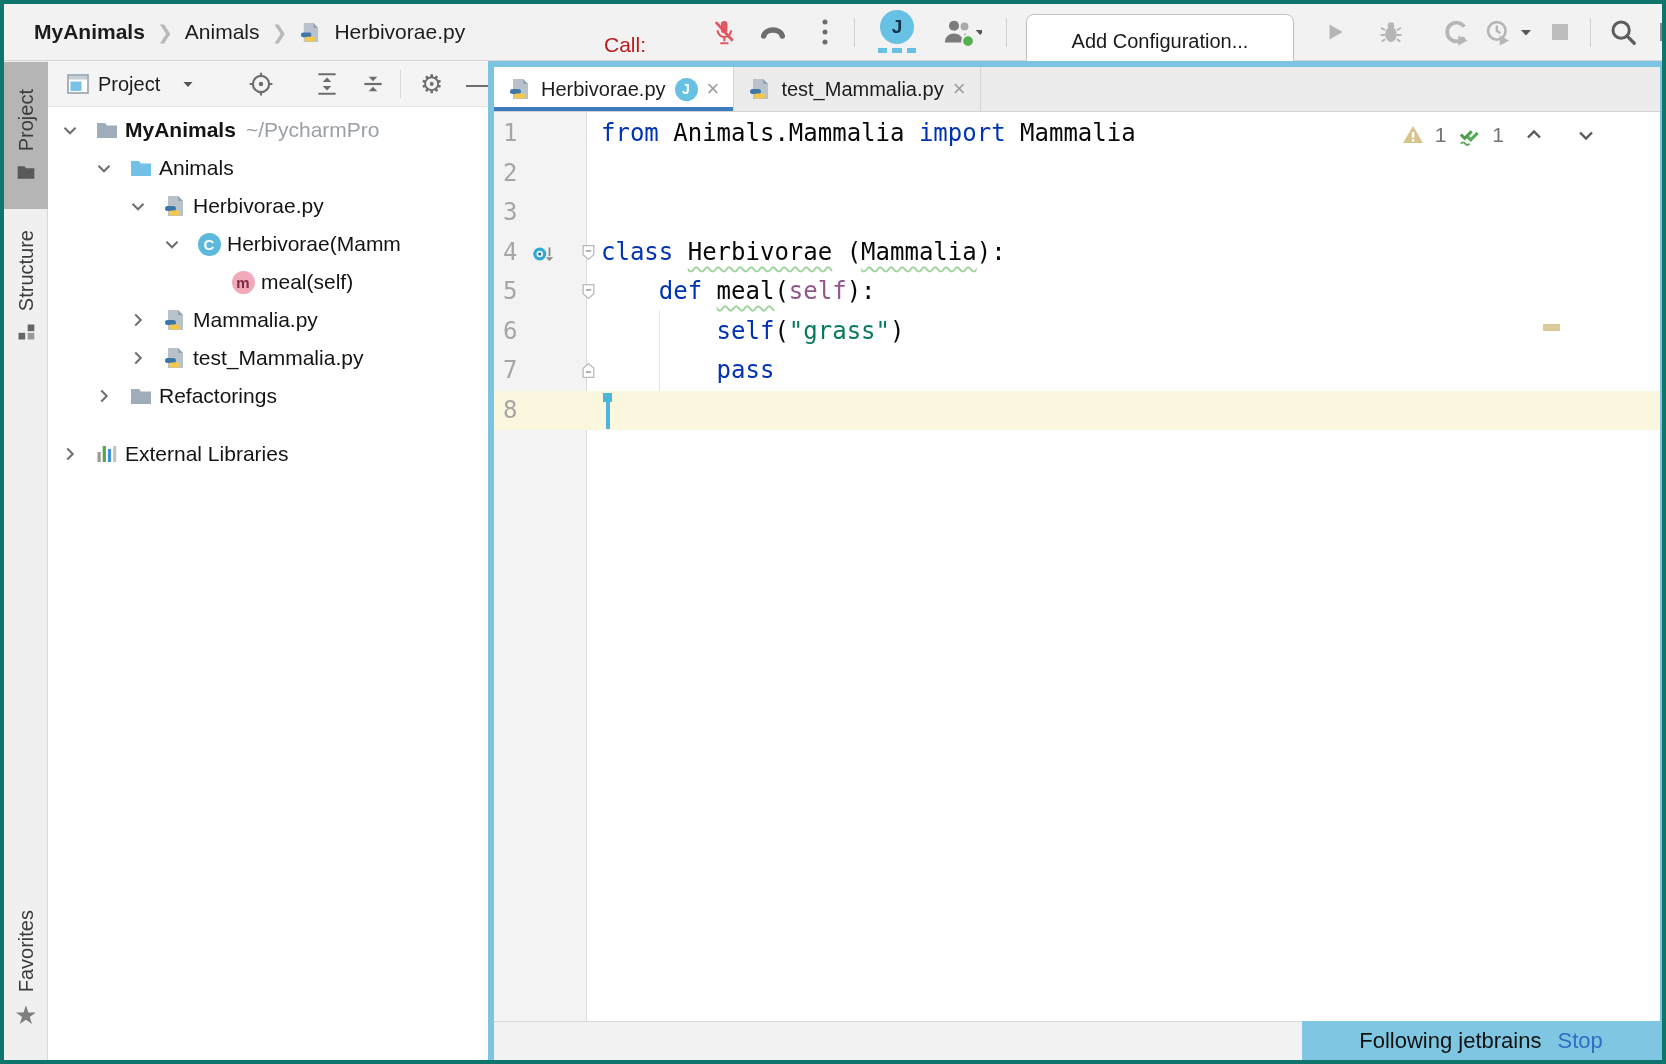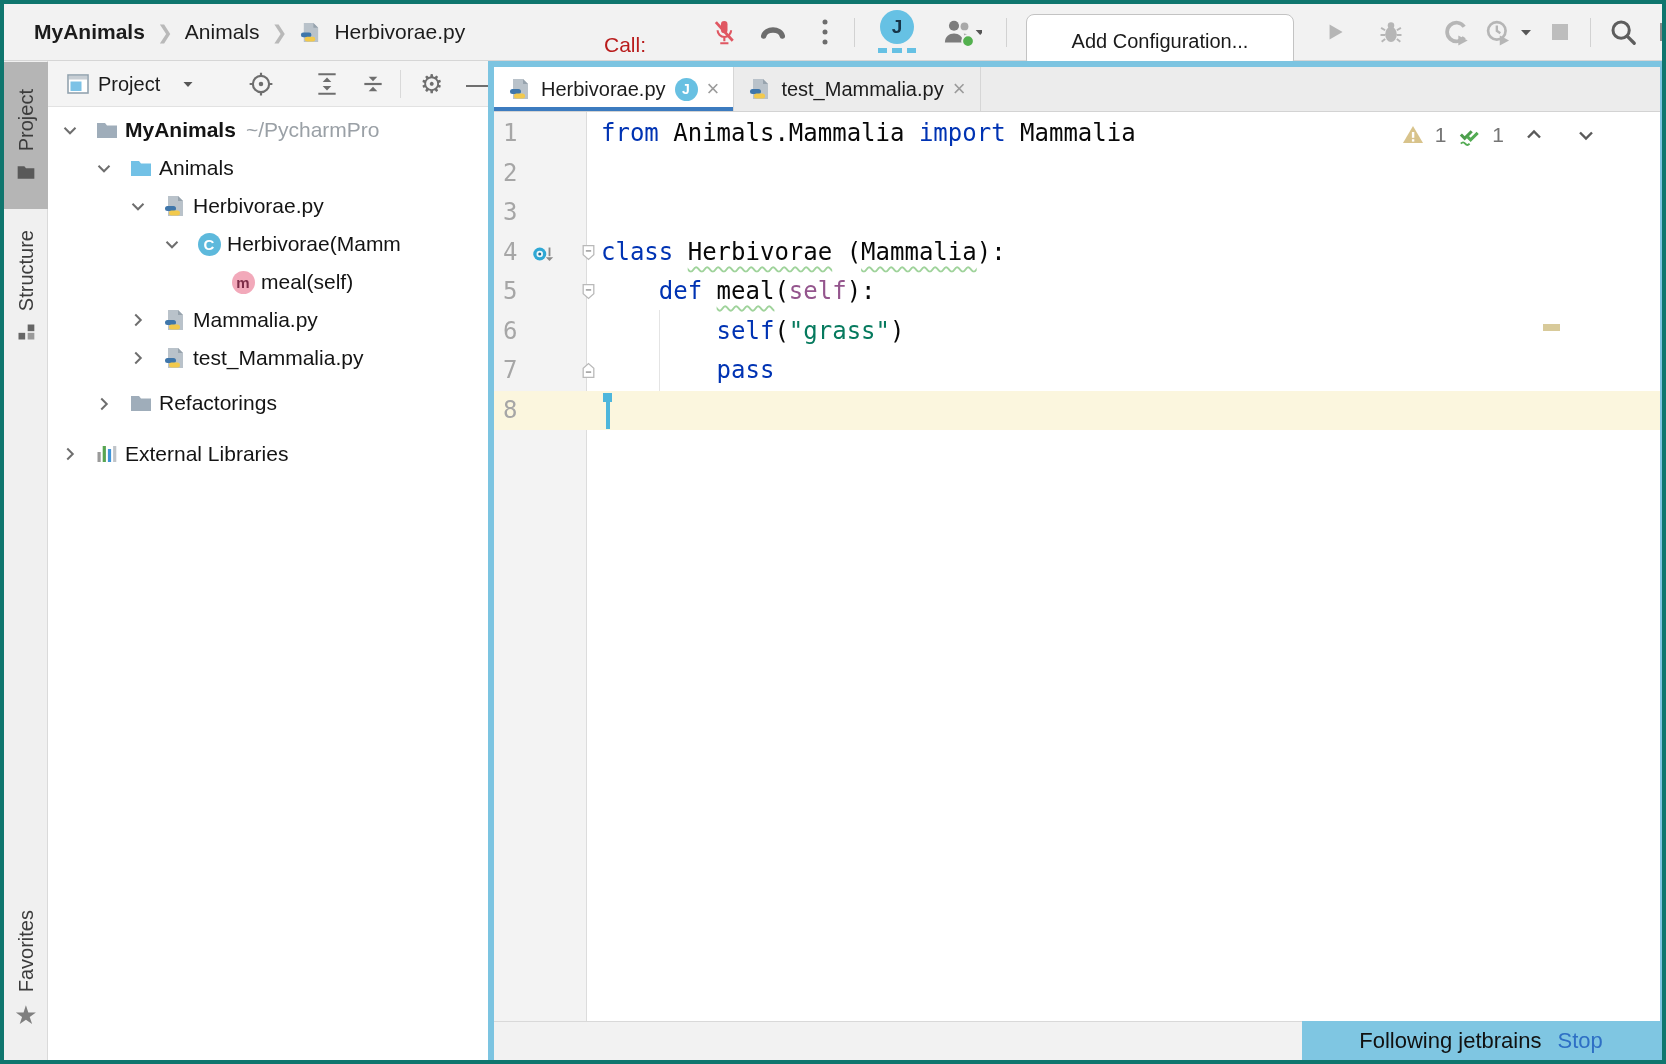--- a/index.html
+++ b/index.html
@@ -370,21 +370,21 @@
           <span class="tree-icon">
             <svg width="24" height="24" viewBox="0 0 24 24">
               <path d="M5 2h10l5 5v15H5z" fill="#b9c2ca"></path>
               <path d="M15 2l5 5h-5z" fill="#97a3ad"></path>
               <rect x="2" y="12" width="11" height="5" rx="2.5" fill="#3f76aa"></rect>
               <rect x="6" y="16.5" width="11" height="5" rx="2.5" fill="#f2c94c"></rect>
             </svg>
           </span>
           <span class="tree-label">test_Mammalia.py</span>
         </div>
-        <div class="tree-row" style="padding-left: 45px; align-items: flex-end;">
+        <div class="tree-row" style="padding-left: 45px;">
           <span class="tree-chev">
             <svg width="22" height="22" viewBox="0 0 24 24">
               <path d="M9 6l6 6-6 6" stroke="#6e6e6e" stroke-width="2.2" fill="none"></path>
             </svg>
           </span>
           <span class="tree-icon">
             <svg width="24" height="24" viewBox="0 0 24 24">
               <path d="M2 20V5h8l2 2.5h10V20z" fill="#9fadba"></path>
             </svg>
           </span>

